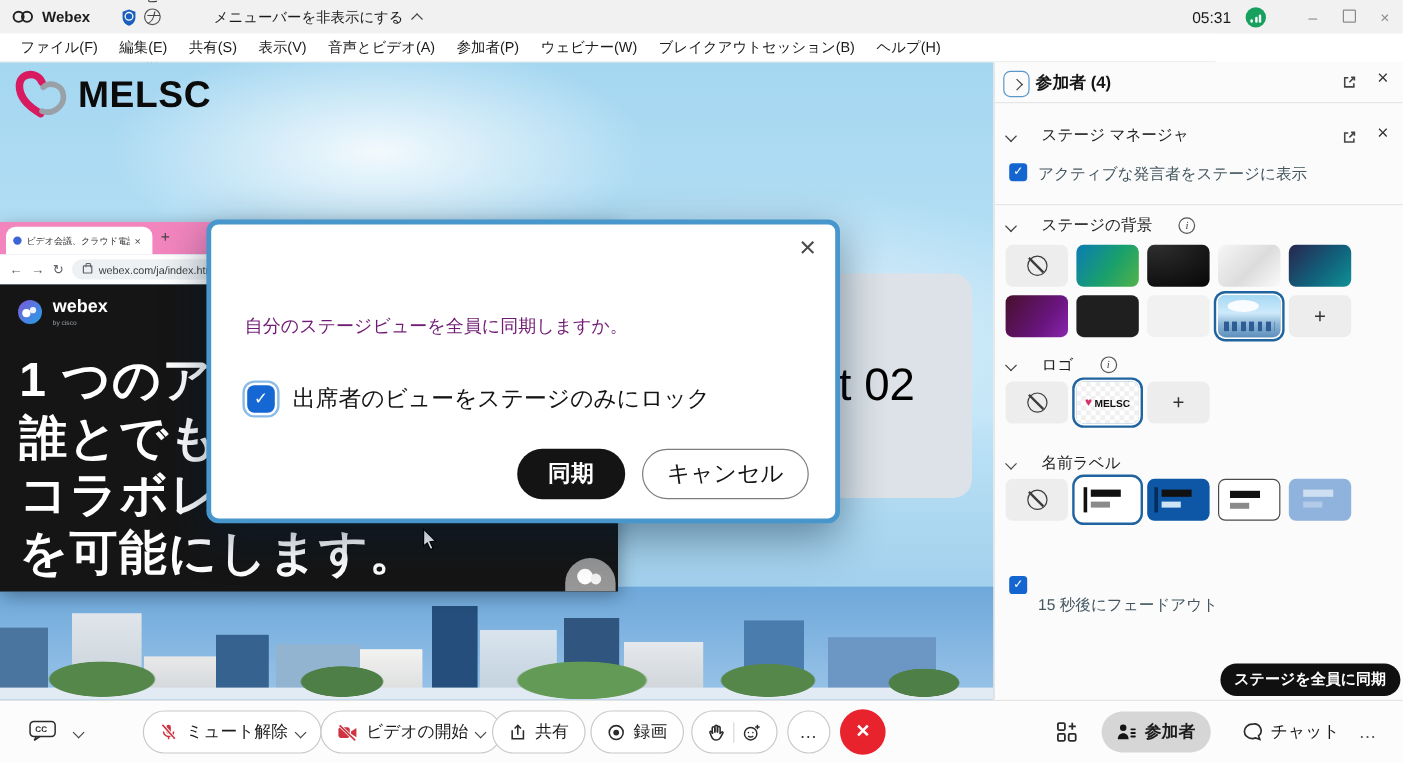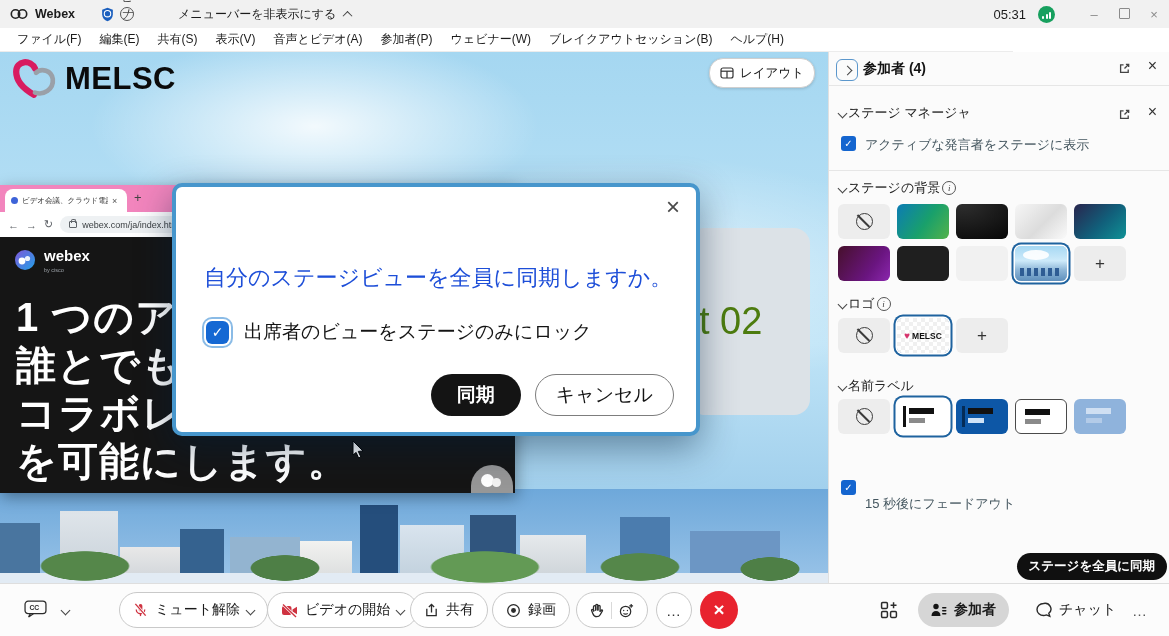--- a/index.html
+++ b/index.html
@@ -57,21 +57,21 @@
   #siterow .wname{color:#fff;font-weight:bold;font-size:15px;line-height:1;}
   #siterow .wsub{color:#9aa0a6;font-size:5.5px;display:block;margin-top:2px;}
   #sitenav{position:absolute;left:238px;top:18px;display:flex;gap:26px;color:#e8e8e8;font-size:11px;align-items:center;}
   #headline{position:absolute;left:16px;top:56px;color:#fff;font-weight:bold;font-size:40px;line-height:48px;letter-spacing:1px;white-space:nowrap;}
   #assistant{position:absolute;right:2px;bottom:0;width:42px;height:28px;background:#979797;border-radius:21px 21px 0 0;}
   #assistant::before{content:"";position:absolute;left:10px;top:9px;width:13px;height:13px;background:#fff;border-radius:50%;}
   #assistant::after{content:"";position:absolute;left:21px;top:13px;width:9px;height:9px;background:#f3f3f3;border-radius:50%;}
 
   
   #content-card{left:697px;top:176px;width:113px;height:187px;background:#dce2e7;border-radius:6px 16px 16px 6px;
-    display:flex;align-items:center;z-index:4;font-size:38px;color:#4d7c0f;padding-left:2px;box-sizing:border-box;}
+    display:flex;align-items:center;z-index:4;font-size:38px;color:#000000;padding-left:2px;box-sizing:border-box;}
 
   
   #cityscape{left:0;top:437px;width:828px;height:94px;z-index:1;background-color:#7fb2de;background-repeat:no-repeat;
     background-image:
       radial-gradient(closest-side,#55874a 96%,transparent),
       radial-gradient(closest-side,#4e7f46 96%,transparent),
       radial-gradient(closest-side,#639a55 96%,transparent),
       radial-gradient(closest-side,#55874a 96%,transparent),
       radial-gradient(closest-side,#4e7f46 96%,transparent),
       linear-gradient(#e2ebf4,#e2ebf4),
@@ -102,40 +102,40 @@
       0 0;}
 
   
   #cursor{left:352px;top:388px;z-index:6;}
 
   
   #dialog{left:172px;top:183px;width:528px;height:253px;background:#fff;border:4px solid #4796cc;border-radius:10px;
     box-shadow:0 12px 36px rgba(0,30,60,.45);z-index:50;box-sizing:border-box;}
   #dialog .close{position:absolute;right:16px;top:8px;font-size:24px;color:#4a4a4a;line-height:1;}
   #dialog .title{position:absolute;left:28px;top:26px;font-size:23px;font-weight:bold;color:#141414;}
-  #dialog .msg{position:absolute;left:28px;top:76px;font-size:22px;color:#1d4ed8;}
+  #dialog .msg{position:absolute;left:28px;top:76px;font-size:15px;color:#701a75;}
   #dlg-check{position:absolute;left:30px;top:132px;display:flex;align-items:center;gap:15px;}
   .cbx-lg{width:23px;height:23px;border-radius:6px;background:#1568d3;color:#fff;font-size:14px;font-weight:bold;
     display:flex;align-items:center;justify-content:center;box-shadow:0 0 0 2px #fff,0 0 0 4px #8abbe6;}
   #dlg-check .lbl{font-size:19px;color:#141414;}
   #dlg-buttons{position:absolute;right:22px;bottom:16px;display:flex;gap:14px;}
   .btn-dark{height:42px;border-radius:21px;background:#141414;color:#fff;font-size:19px;font-weight:bold;
     display:flex;align-items:center;padding:0 26px;}
   .btn-light{height:42px;border-radius:21px;background:#fff;border:1.5px solid #7d7d7d;color:#141414;font-size:19px;
     display:flex;align-items:center;padding:0 20px;box-sizing:border-box;}
 
   
   #panel{left:828px;top:52px;width:341px;height:531px;background:#fbfbfb;border-left:1px solid #e0e0e0;box-sizing:border-box;z-index:10;}
   #panel .hdr-chev{position:absolute;left:7px;top:7px;width:20px;height:20px;border:1.5px solid #5b97cc;border-radius:6px;
     display:flex;align-items:center;justify-content:center;}
   #panel .hdr-title{position:absolute;left:34px;top:8px;font-size:14px;font-weight:bold;color:#141414;}
   .pop{position:absolute;top:10px;}
   .px{position:absolute;top:6px;font-size:16px;color:#333;line-height:1;}
   .hr{position:absolute;left:0;width:100%;height:1px;background:#e6e6e6;}
-  .sec-title{position:absolute;display:flex;align-items:center;gap:2px;font-size:13px;color:#222;}
+  .sec-title{position:absolute;display:flex;align-items:center;gap:22px;font-size:13px;color:#222;}
   .ch{display:inline-block;width:6px;height:6px;border-right:1.5px solid #444;border-bottom:1.5px solid #444;transform:rotate(45deg);}
   .ch.up{transform:rotate(-135deg) translate(-1px,-1px);}
   .ch.right{transform:rotate(-45deg);}
   .cbx{width:15px;height:15px;border-radius:3px;background:#1465cf;color:#fff;font-size:10px;font-weight:bold;
     display:flex;align-items:center;justify-content:center;flex:none;}
   .info{width:14px;height:14px;border:1px solid #555;border-radius:50%;font-size:9px;font-style:italic;
     font-family:"Liberation Serif",serif;display:flex;align-items:center;justify-content:center;color:#444;box-sizing:border-box;}
   #tiles{position:absolute;left:9px;top:152px;display:grid;grid-template-columns:repeat(5,52px);gap:7px;}
   .tile{width:52px;height:35px;border-radius:6px;position:relative;display:flex;align-items:center;justify-content:center;box-sizing:border-box;}
   .tile.sel{box-shadow:0 0 0 1.5px #fff,0 0 0 3.5px #1f639f;}
@@ -239,28 +239,20 @@
     <div id="cityscape" class="abs"></div>
 
     <div id="melsc-logo" class="abs">
       <svg width="46" height="42" viewBox="0 0 44 40" fill="none" stroke-linecap="round">
         <path d="M22 10 C18 1 4 2 4 13 C4 24 14 31 21 35" stroke="#d81b60" stroke-width="6"></path>
         <path d="M22 33 C30 36 40 30 39 20 C38 12 28 9 23 14" stroke="#9aa0a8" stroke-width="4.5"></path>
       </svg>
       <span class="txt">MELSC</span>
     </div>
 
-    <div id="layout-btn" class="abs">
-      <svg width="14" height="12" viewBox="0 0 14 12" fill="none" stroke="#333" stroke-width="1.2">
-          <rect x="1" y="1" width="12" height="10" rx="2"></rect>
-          <line x1="1" y1="4.2" x2="13" y2="4.2"></line>
-          <line x1="7" y1="4.2" x2="7" y2="11"></line>
-        </svg>
-      <span>レイアウト</span>
-    </div>
 
     <div id="browser" class="abs">
       <div id="tabstrip">
         <div id="tab">
           <span class="fav"></span>
           <span class="t">ビデオ会議、クラウド電話、画面共有</span>
           <span class="x">×</span>
         </div>
         <span id="newtab">+</span>
       </div>

